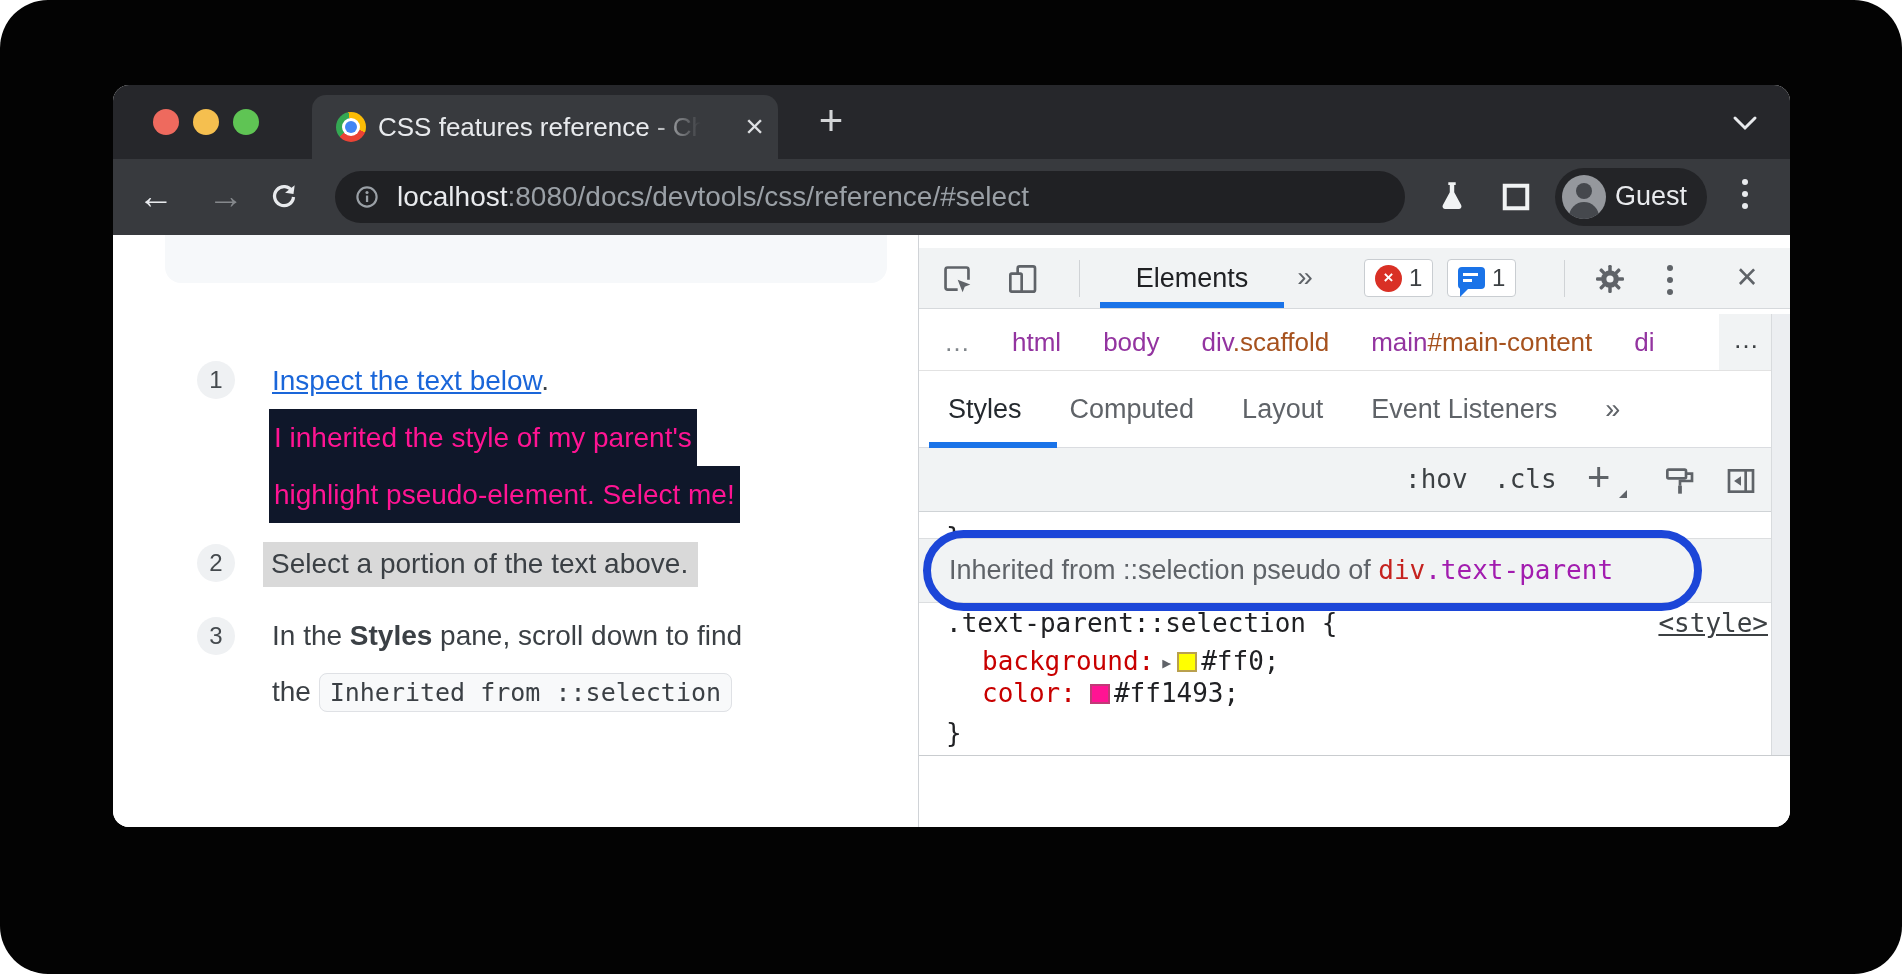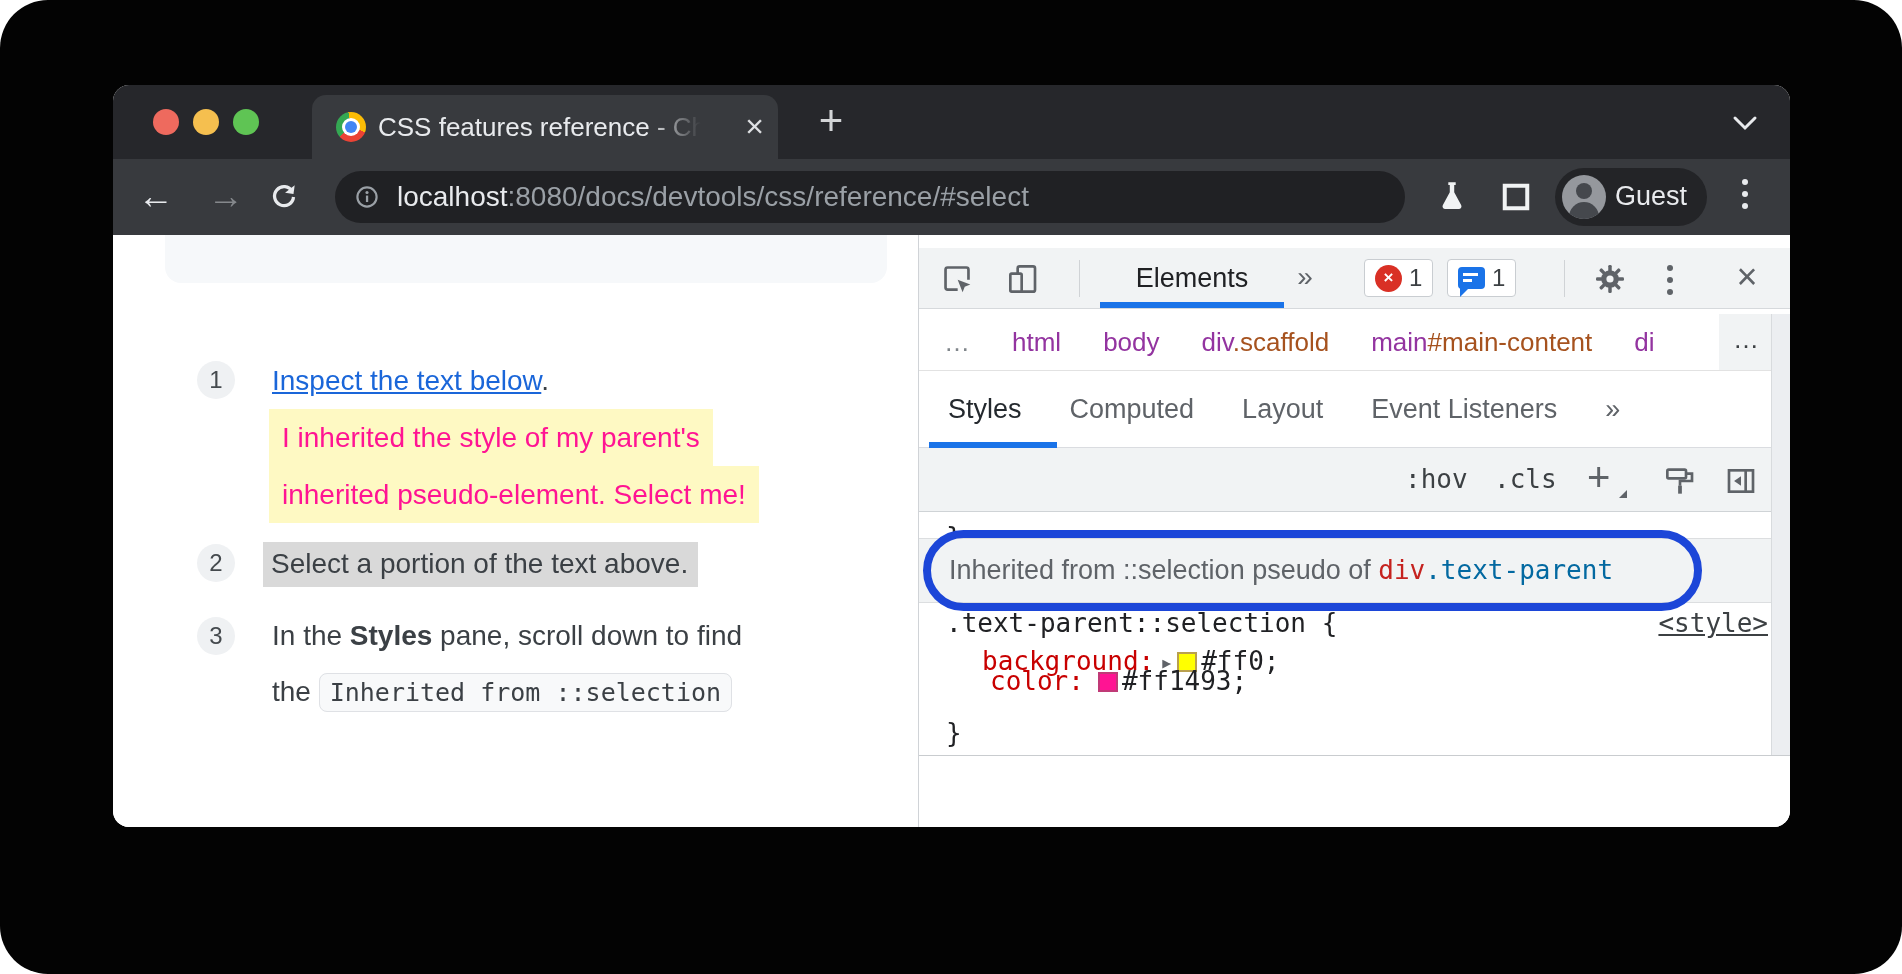--- a/index.html
+++ b/index.html
@@ -50,21 +50,21 @@
   
   .page{position:absolute;left:0;top:150px;width:805px;height:592px;background:#fff;}
   .callout-card{position:absolute;left:52px;top:0;width:722px;height:48px;background:#f6f8fa;border-radius:0 0 16px 16px;}
   .badge{position:absolute;width:38px;height:38px;border-radius:50%;background:#eff1f3;color:#454a4e;
     font-size:24px;text-align:center;line-height:38px;}
   .b1{left:84px;top:126px;} .b2{left:84px;top:309px;} .b3{left:84px;top:382px;}
   .ptext{color:#3b4045;font-size:28px;white-space:nowrap;}
   .step1-line{position:absolute;left:159px;top:124px;height:44px;line-height:44px;}
   .step-link{color:#1a66d9;text-decoration:underline;}
   .hl-block{position:absolute;left:156px;top:174px;}
-  .hl-line{display:block;width:max-content;background:#fef9c3;color:#ff1493;font-size:28px;line-height:57px;padding:0 13px;}
+  .hl-line{display:block;width:max-content;background:#0f172a;color:#ff1493;font-size:28px;line-height:57px;padding:0 5px;}
   .step2-line{position:absolute;left:150px;top:303px;height:52px;line-height:52px;}
   .sel-gray{background:#d9d9d9;padding:6px 10px 8px 8px;}
   .step3-l1{position:absolute;left:159px;top:379px;height:44px;line-height:44px;}
   .step3-l2{position:absolute;left:159px;top:430px;height:54px;line-height:54px;}
   .step3-l3{position:absolute;left:159px;top:486px;height:54px;line-height:54px;}
   .codebox{font-family:"DejaVu Sans Mono",monospace;font-size:25px;background:#f8f9fa;border:1px solid #dfe1e5;
     border-radius:8px;padding:4px 10px;color:#3b4045;}
 
   
   .devtools{position:absolute;left:805px;top:150px;width:872px;height:592px;background:#fff;border-left:1px solid #d0d3d7;box-sizing:border-box;}
@@ -113,27 +113,27 @@
   .f-paint{position:absolute;left:745px;top:17px;}
   .f-side{position:absolute;left:806px;top:17px;}
 
   .clip-brace{position:absolute;left:27px;top:279px;height:24px;overflow:hidden;}
   .clip-brace span{font-size:27px;line-height:46px;color:#202124;}
   .inherit-row{position:absolute;left:0;top:303px;width:100%;height:65px;background:#f1f3f4;
     border-top:1px solid #dcdee0;border-bottom:1px solid #dcdee0;box-sizing:border-box;
     line-height:63px;white-space:nowrap;padding-left:30px;}
   .inherit-prefix{font-size:27px;color:#5f6368;}
   .inh-tag{font-size:26px;color:#c5221f;}
-  .inh-suffix{font-size:26px;color:#0369a1;}
+  .inh-suffix{font-size:26px;color:#a21caf;}
   .oval{position:absolute;left:4px;top:295px;width:779px;height:81px;border:8px solid #1c46d8;border-radius:46px;box-sizing:border-box;}
 
   .css-line{position:absolute;font-size:26px;color:#202124;height:36px;line-height:36px;white-space:nowrap;}
   .l-selector{left:27px;top:370px;}
   .style-origin{position:absolute;right:22px;top:370px;font-size:26px;height:36px;line-height:36px;color:#3c4043;text-decoration:underline;}
-  .l-prop1{left:63px;top:408px;} .l-prop2{left:63px;top:428px;margin-left:8px;} .l-close{left:27px;top:480px;}
+  .l-prop1{left:63px;top:408px;} .l-prop2{left:63px;top:440px;} .l-close{left:27px;top:480px;}
   .prop-name{color:#c80000;}
   .expand-tri{display:inline-block;font-size:15px;color:#5f6368;vertical-align:2px;margin:0 6px 0 8px;}
   .swatch{display:inline-block;width:20px;height:20px;vertical-align:-2px;margin-right:4px;box-sizing:border-box;}
   .sw-bg{background:#ffff00;border:2px solid #b9a04e;}
   .sw-color{background:#ff1493;border:2px solid #c03a77;margin-left:14px;}
   .pane-bottom-border{position:absolute;left:0;top:520px;width:100%;height:1px;background:#c9cccf;}
   .gutter{position:absolute;right:0;top:79px;width:18px;height:441px;background:#eceef1;border-left:1px solid #d8dbde;}
 </style>
 </head>
 <body>
@@ -212,21 +212,21 @@
     </div>
 
     <div class="page">
       <div class="callout-card"></div>
 
       <span class="badge b1">1</span>
       <div class="step1-line ptext"><span class="step-link">Inspect the text below</span><span>.</span></div>
 
       <div class="hl-block">
         <span class="hl-line">I inherited the style of my parent's</span>
-        <span class="hl-line">inherited pseudo-element. Select me!</span>
+        <span class="hl-line">highlight pseudo-element. Select me!</span>
       </div>
 
       <span class="badge b2">2</span>
       <div class="step2-line ptext"><span class="sel-gray">Select a portion of the text above.</span></div>
 
       <span class="badge b3">3</span>
       <div class="step3-l1 ptext"><span>In the </span><b>Styles</b><span> pane, scroll down to find</span></div>
       <div class="step3-l2 ptext"><span>the </span><span class="codebox">Inherited from ::selection</span></div>
     </div>
 

